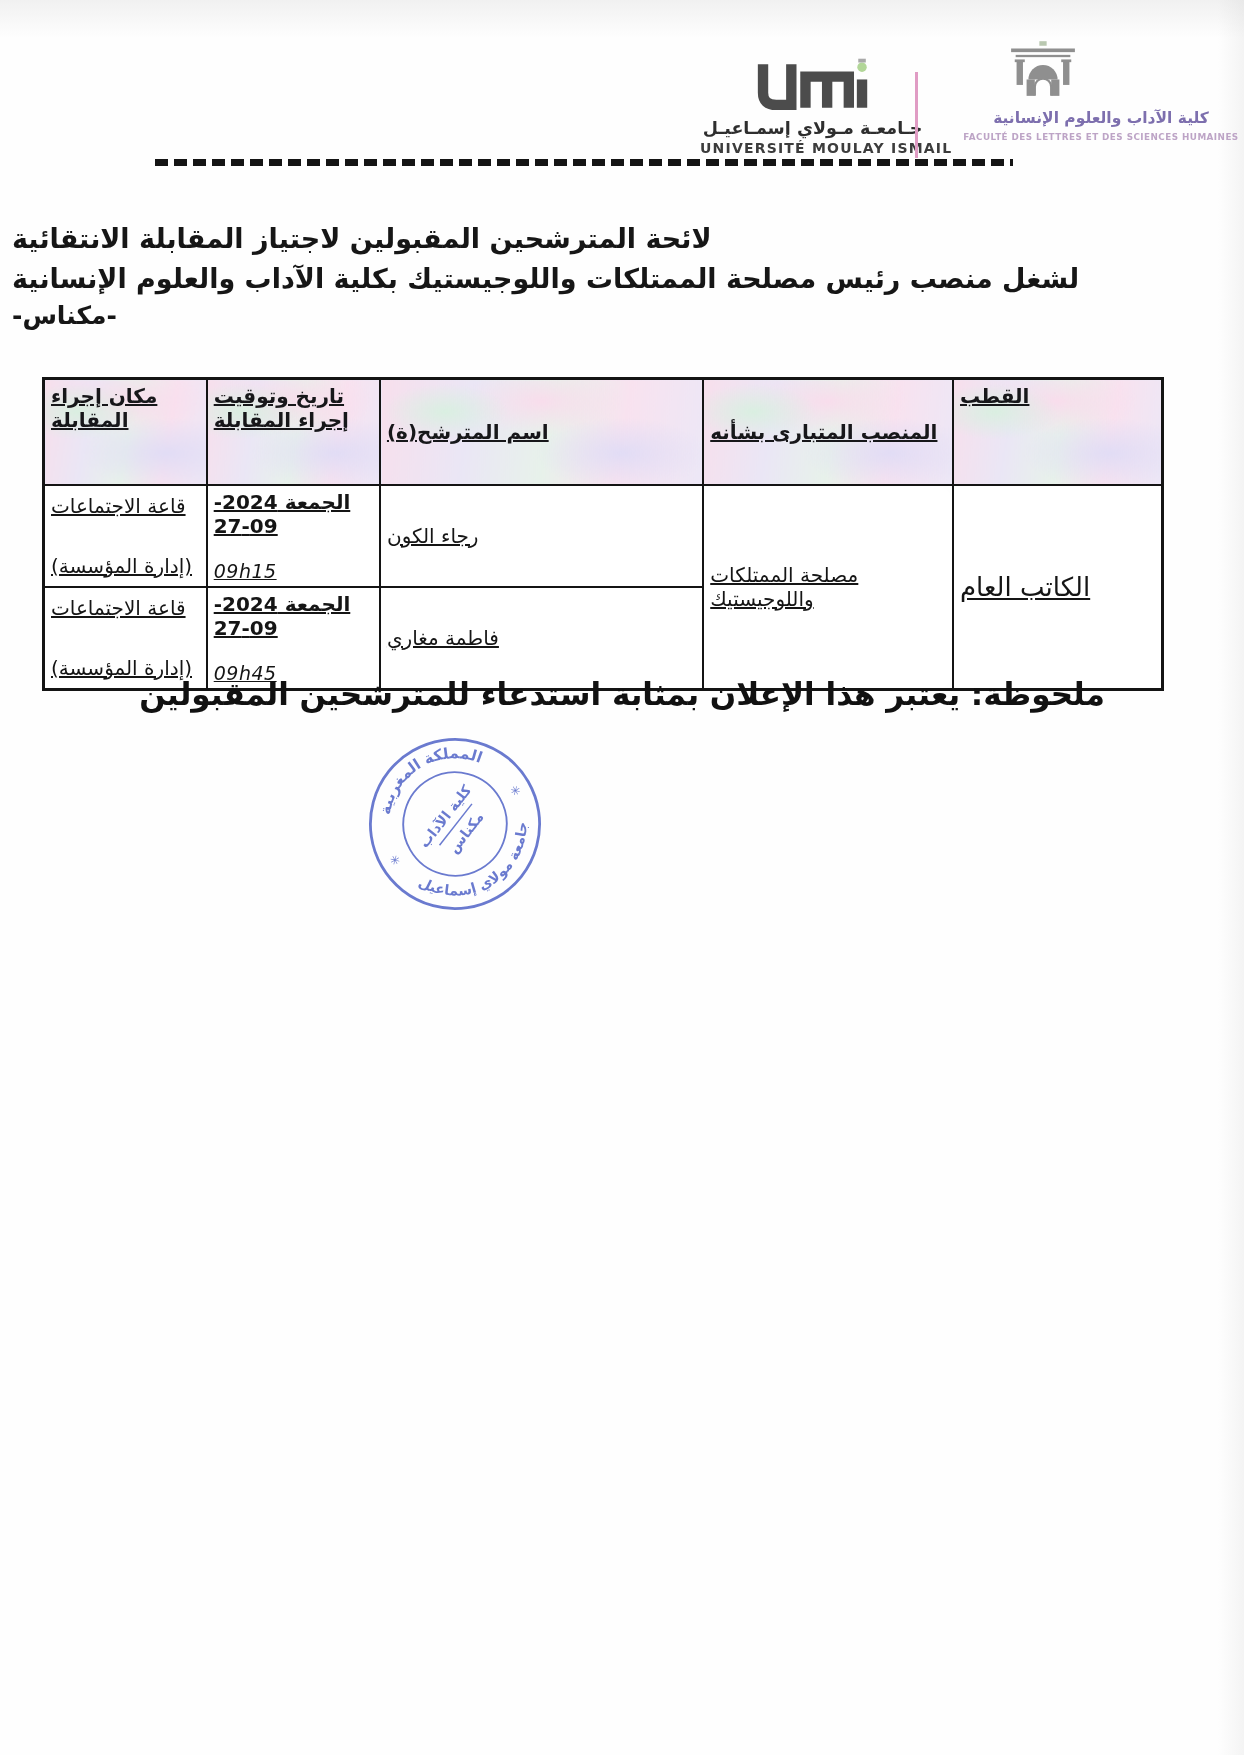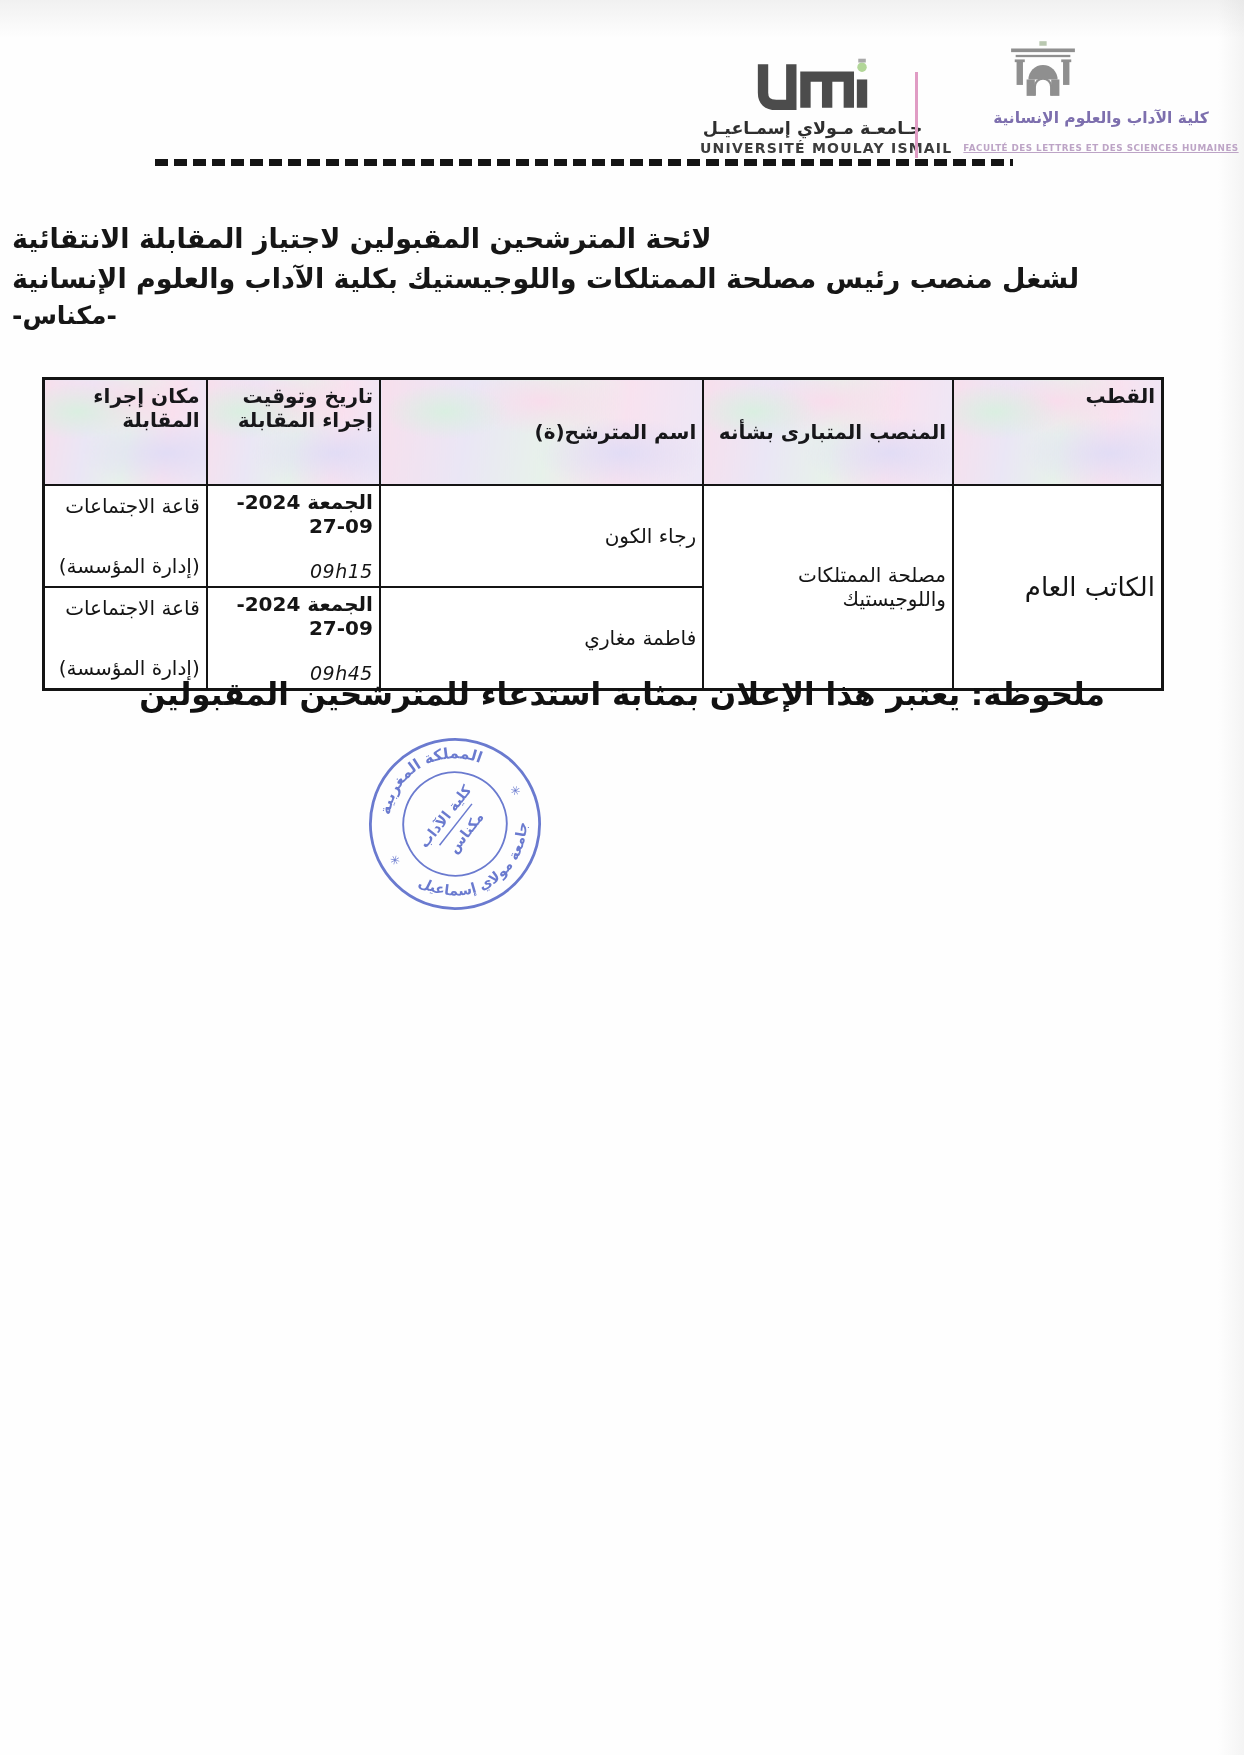--- a/index.html
+++ b/index.html
@@ -19,38 +19,38 @@
   .umi-block{position:absolute; left:700px; top:58px; width:225px; text-align:center;}
   .umi-glyph{display:block; margin:0 auto 2px auto;}
   .umi-ar{font-size:17.5px; font-weight:bold; color:#2e2e2e; letter-spacing:.5px; direction:rtl;}
   .umi-la{font-size:14px; font-weight:600; color:#3c3c3c; letter-spacing:1.2px; margin-top:2px; white-space:nowrap;}
 
   .logo-divider{position:absolute; left:915px; top:72px; width:2.5px; height:86px; background:#e09cc4;}
 
   .fac-block{position:absolute; left:962px; top:41px; width:278px; text-align:center;}
   .fac-icon{display:block; margin:0 auto 2px auto; transform:translateX(-58px);}
   .fac-ar{font-size:15.5px; font-weight:bold; color:#7d6fae; direction:rtl; white-space:nowrap;}
-  .fac-la{font-size:8.8px; font-weight:bold; color:#bda4c6; letter-spacing:.45px; margin-top:16px; white-space:nowrap;text-decoration:underline;}
+  .fac-la{font-size:8.8px; font-weight:bold; color:#bda4c6; letter-spacing:.45px; margin-top:5px; white-space:nowrap;}
 
   .dashed-line{position:absolute; left:155px; top:159px; width:858px; height:7px;
     background:repeating-linear-gradient(90deg,#141414 0 13px, rgba(0,0,0,0) 13px 19px);}
 
   
   .title-block{position:absolute; left:12px; top:223px; width:1244px; text-align:left; direction:rtl;}
   .title-line{font-weight:bold; color:#161616;}
   .title-line.l1{font-size:27px;}
   .title-line.l2{font-size:27px; margin-top:9px;}
   .title-line.l3{font-size:25px; margin-top:7px;}
 
   
   table.main{
     position:absolute; left:42px; top:377px; width:1122px;
     border-collapse:collapse; direction:rtl; table-layout:fixed;
   }
-  table.main th, table.main td{border:2.5px solid #141414; text-align:right; padding:4px 6px;}
+  table.main th, table.main td{border:2.5px solid #141414; text-align:left; padding:4px 6px;text-decoration:underline;}
   table.main{border:3.5px solid #141414;}
   th.hdr{
     height:96px; font-size:20px; font-weight:bold; color:#17171a;
     background:
       radial-gradient(ellipse 90px 40px at 20% 30%, rgba(214,241,222,.85), rgba(214,241,222,0) 70%),
       radial-gradient(ellipse 120px 50px at 75% 70%, rgba(223,220,246,.9), rgba(223,220,246,0) 72%),
       radial-gradient(ellipse 110px 45px at 50% 20%, rgba(250,219,236,.9), rgba(250,219,236,0) 75%),
       linear-gradient(100deg,#f7dfec 0%, #eae6f5 28%, #e7f1ea 52%, #f8e2ef 74%, #ece7f6 100%);
   }
   th.va-top{vertical-align:top; padding-top:13px;}

